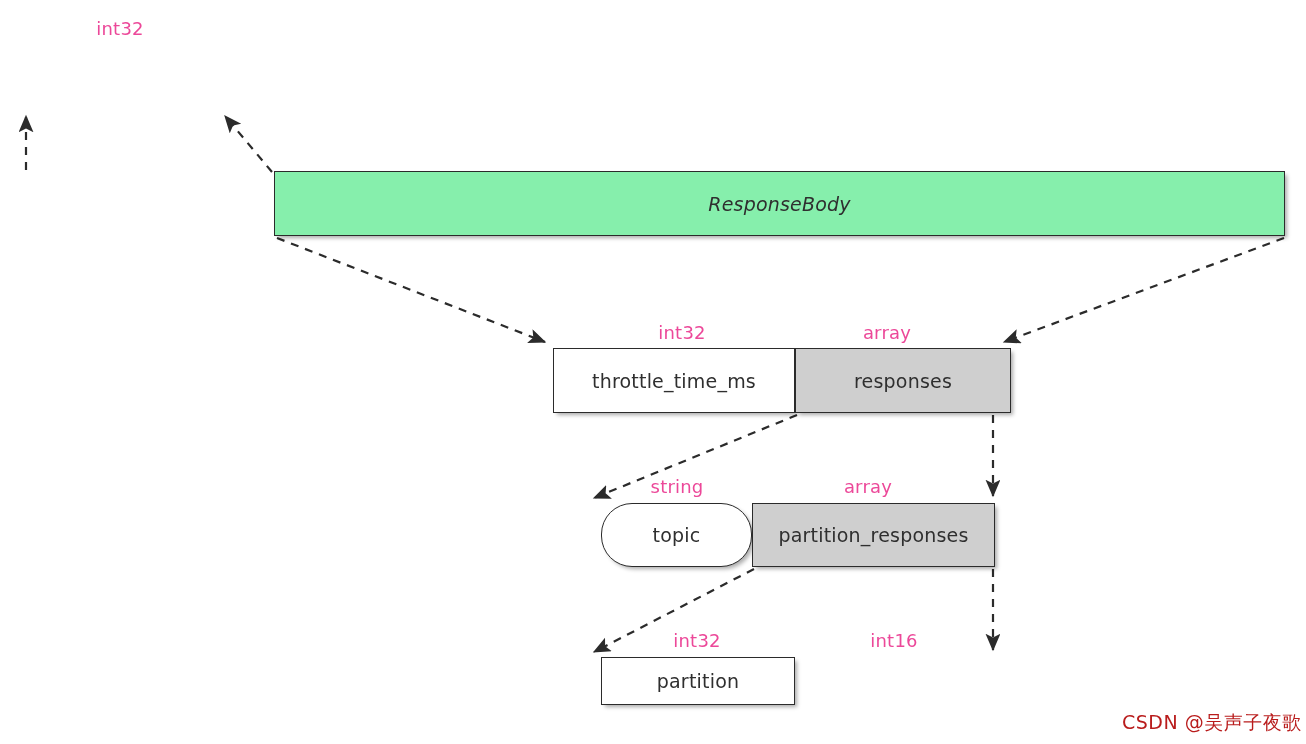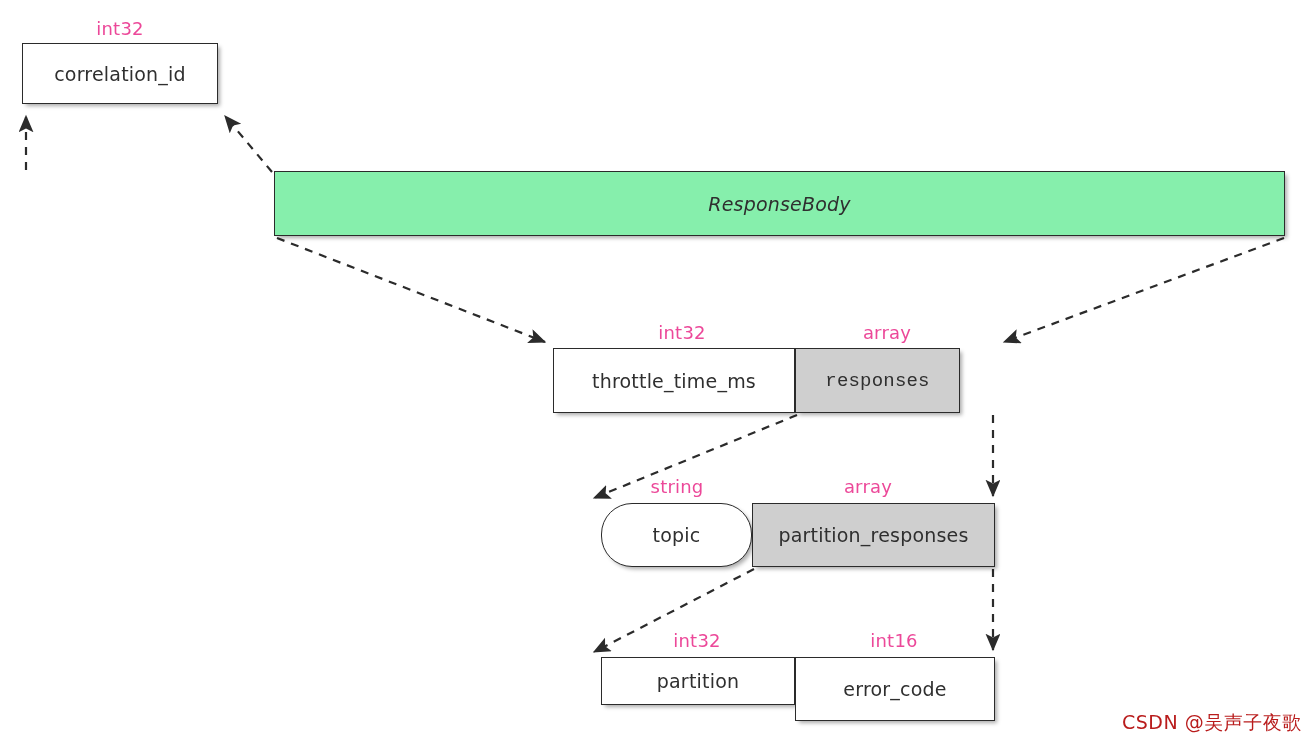--- a/index.html
+++ b/index.html
@@ -101,32 +101,30 @@
   <div class="type-label" style="left:827px; top:322px; width:120px;">array</div>
 
   <div class="type-label" style="left:617px; top:476px; width:120px;">string</div>
 
   <div class="type-label" style="left:808px; top:476px; width:120px;">array</div>
 
   <div class="type-label" style="left:637px; top:630px; width:120px;">int32</div>
 
   <div class="type-label" style="left:834px; top:630px; width:120px;">int16</div>
 
-  <div class="node fill-white" style="left:22px; top:43px; width:196px; height:61px;">correlation_id</div>
 
 
   <div class="node fill-light" style="left:274px; top:171px; width:1011px; height:65px;">ResponseBody</div>
 
   <div class="node fill-white" style="left:553px; top:348px; width:242px; height:65px;">throttle_time_ms</div>
 
-  <div class="node fill-gray" style="left:795px; top:348px; width:165px; height:65px;font-family:Liberation Mono, monospace;">responses</div>
+  <div class="node fill-gray" style="left:795px; top:348px; width:216px; height:65px;">responses</div>
 
   <div class="node fill-white" style="left:601px; top:503px; width:151px; height:64px;border-radius:31px;">topic</div>
 
   <div class="node fill-gray" style="left:752px; top:503px; width:243px; height:64px;">partition_responses</div>
 
   <div class="node fill-white" style="left:601px; top:657px; width:194px; height:48px;">partition</div>
 
-  <div class="node fill-white" style="left:795px; top:657px; width:200px; height:64px;">error_code</div>
 
   <div class="watermark" style="left:1122px; top:710px;">CSDN @吴声子夜歌</div>
 
 </div>
 
 </body></html>

